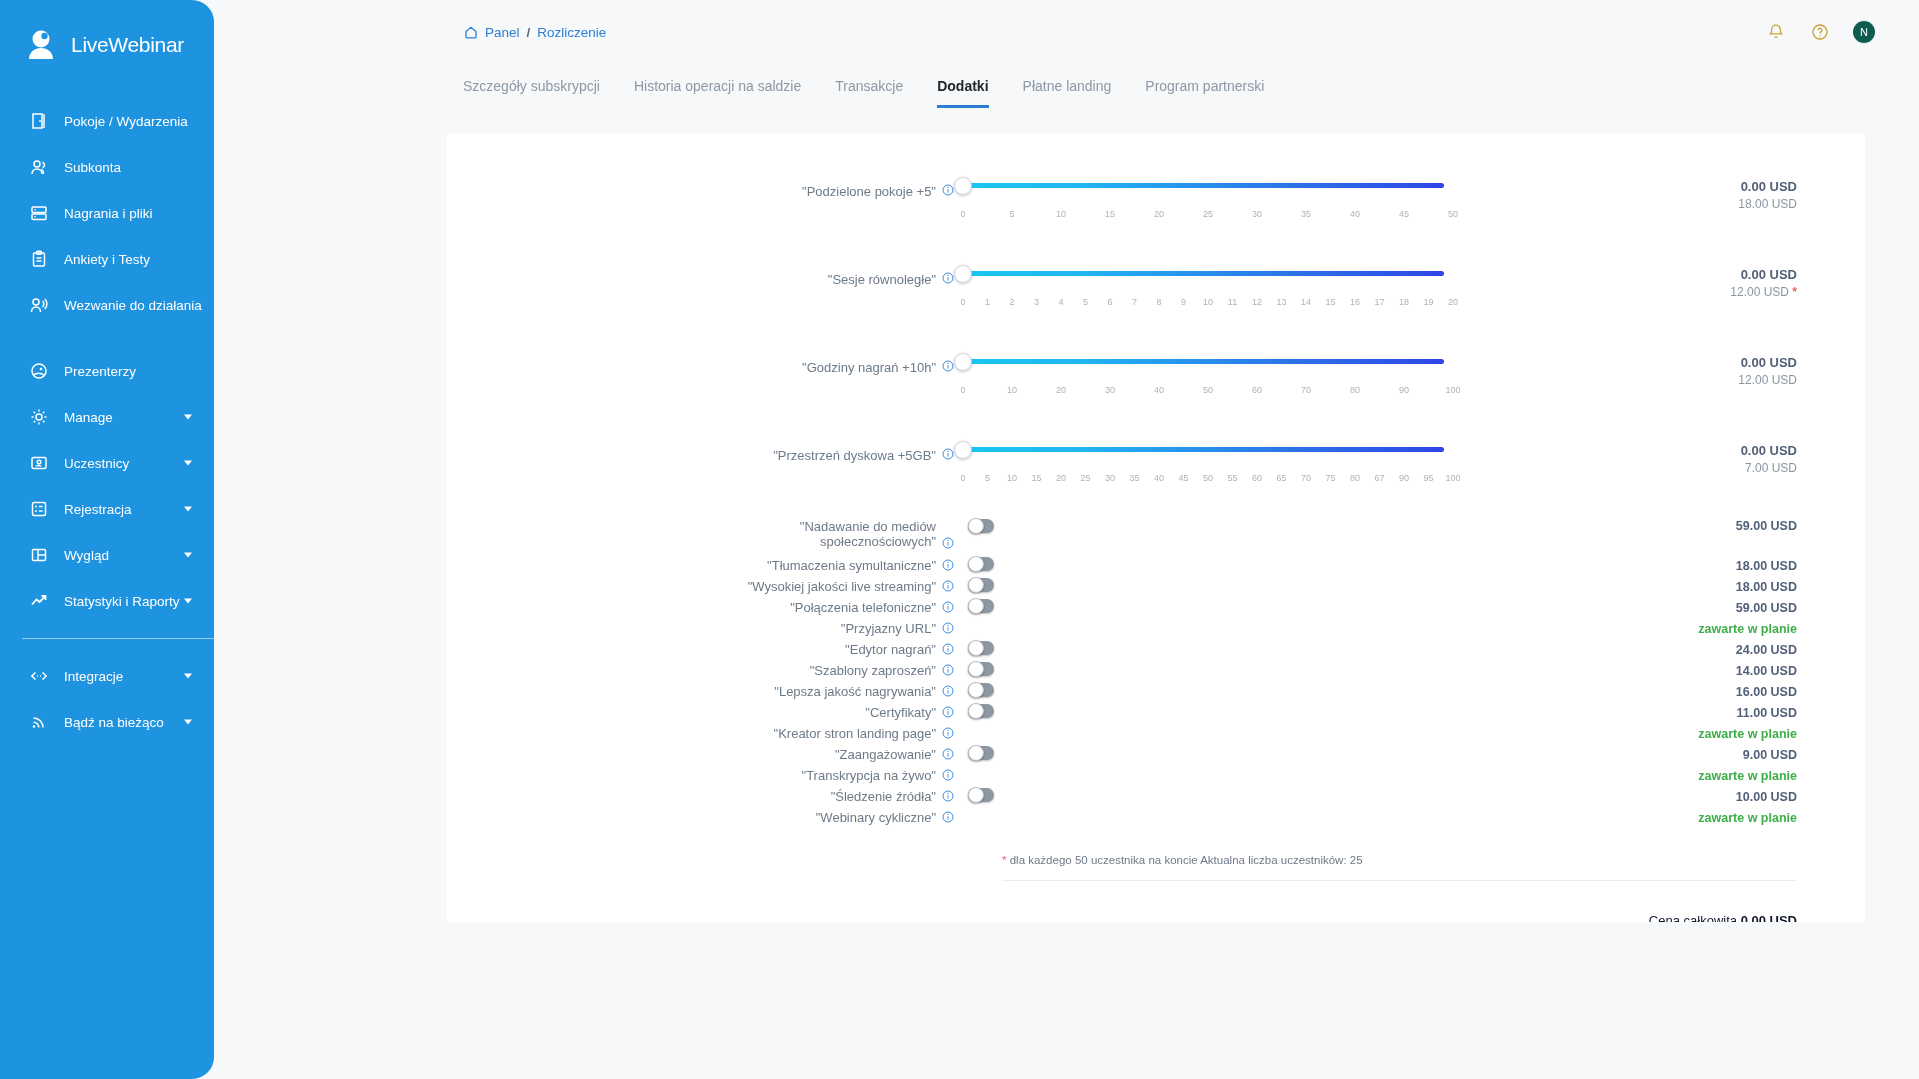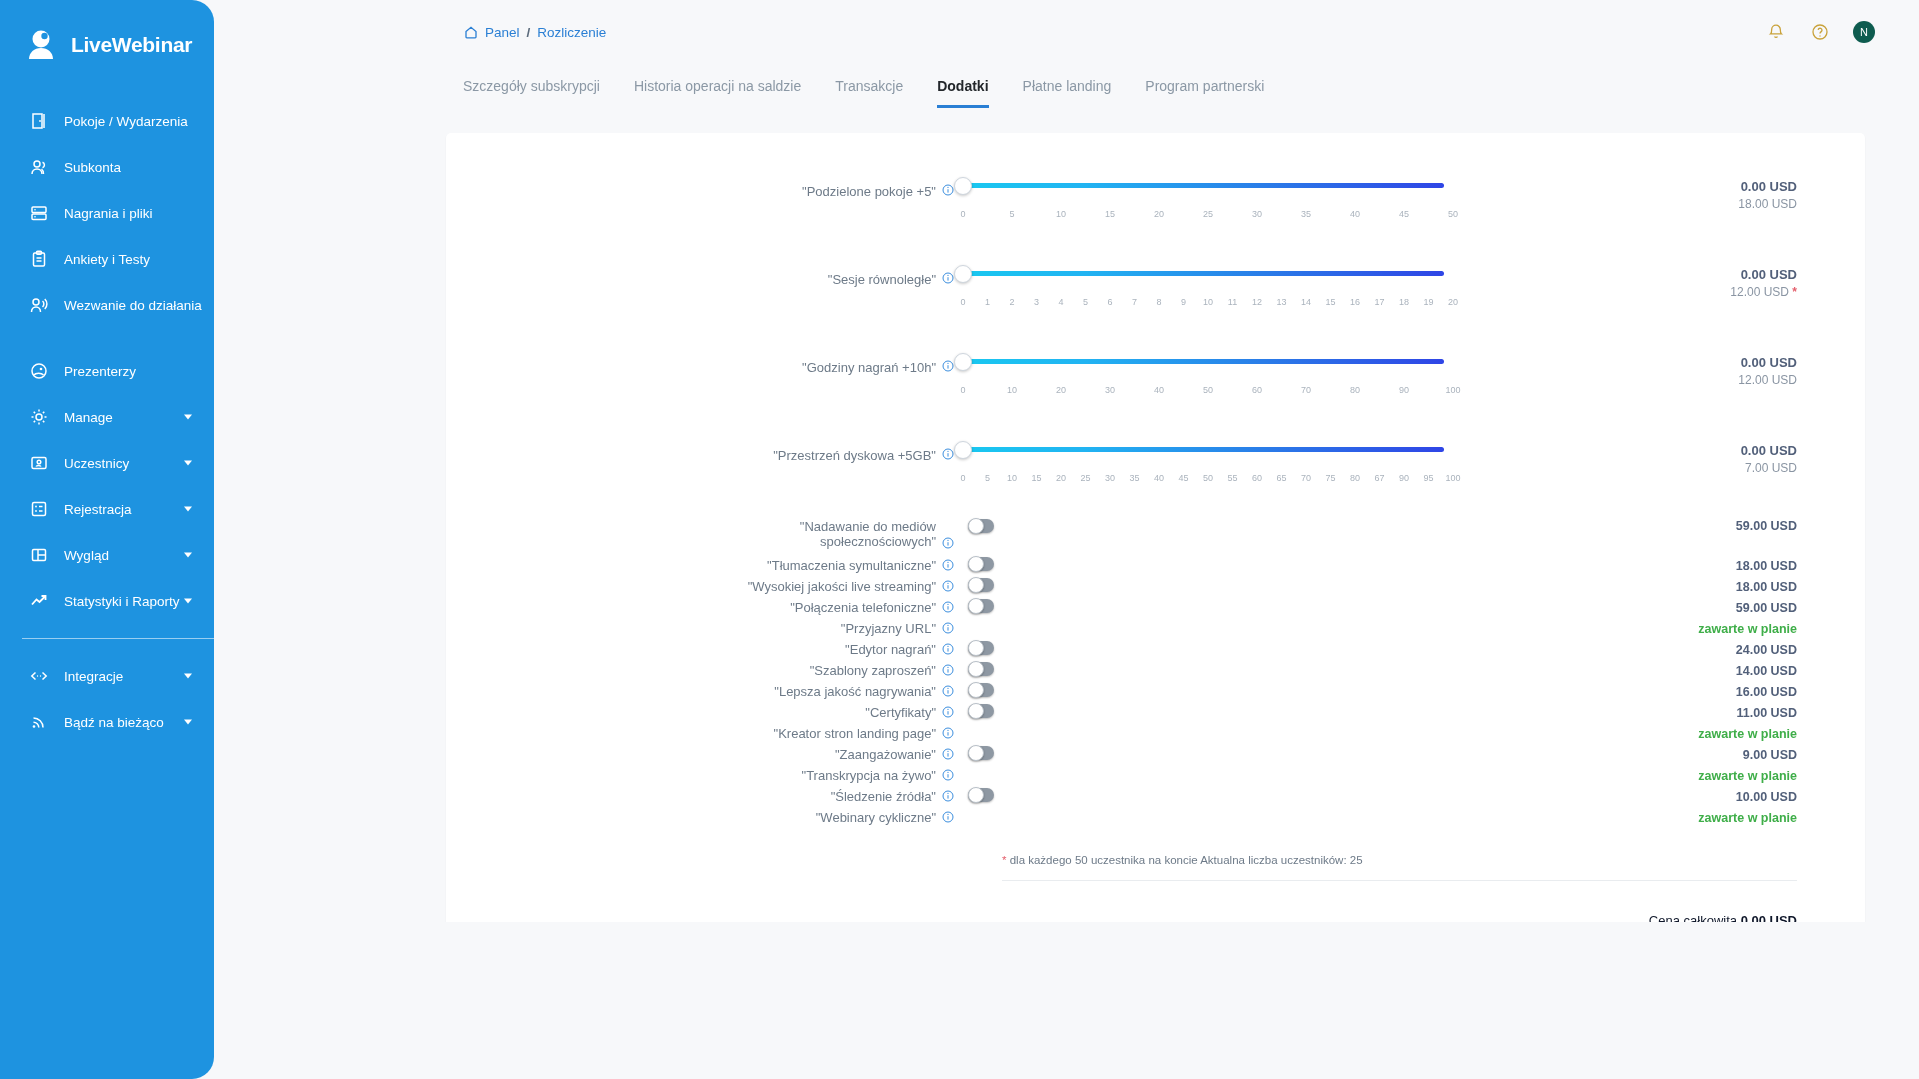--- a/index.html
+++ b/index.html
@@ -18,21 +18,21 @@
     border-radius: 0 22px 22px 0;
     flex: 0 0 214px;
     position: relative;
     overflow: hidden;
   }
   .logo-row {
     display: flex; align-items: center; gap: 9px;
     padding: 26px 0 0 24px;
   }
   .logo-mark { width: 38px; height: 38px; flex: 0 0 38px; }
-  .logo-text { color: #fff; font-size: 21px; font-weight: bold; letter-spacing: -0.3px; }
+  .logo-text { color: #fff; font-size: 21px; font-weight: normal; letter-spacing: -0.3px; }
   .nav { margin-top: 34px; }
   .nav-item {
     display: flex; align-items: center;
     height: 46px; padding-left: 28px;
     color: #ffffff; font-size: 13.5px;
     position: relative; cursor: pointer;
   }
   .nav-item .ni-icon {
     width: 22px; height: 22px; flex: 0 0 22px;
     margin-right: 14px; display: flex; align-items: center; justify-content: center;

